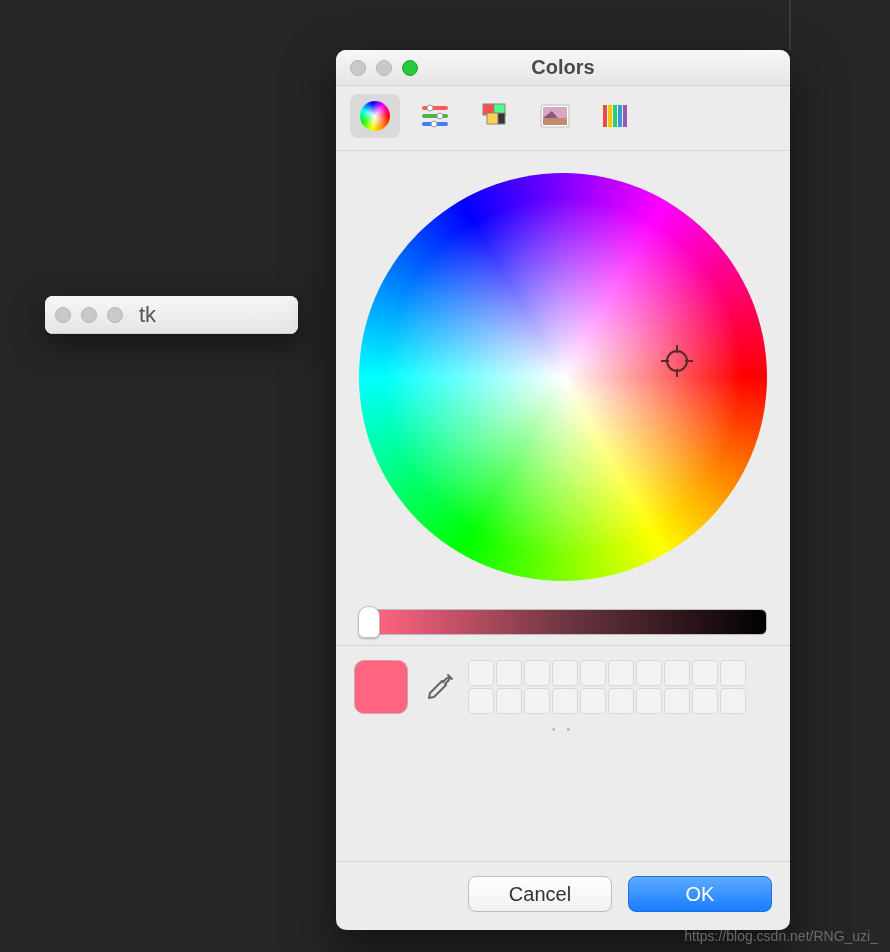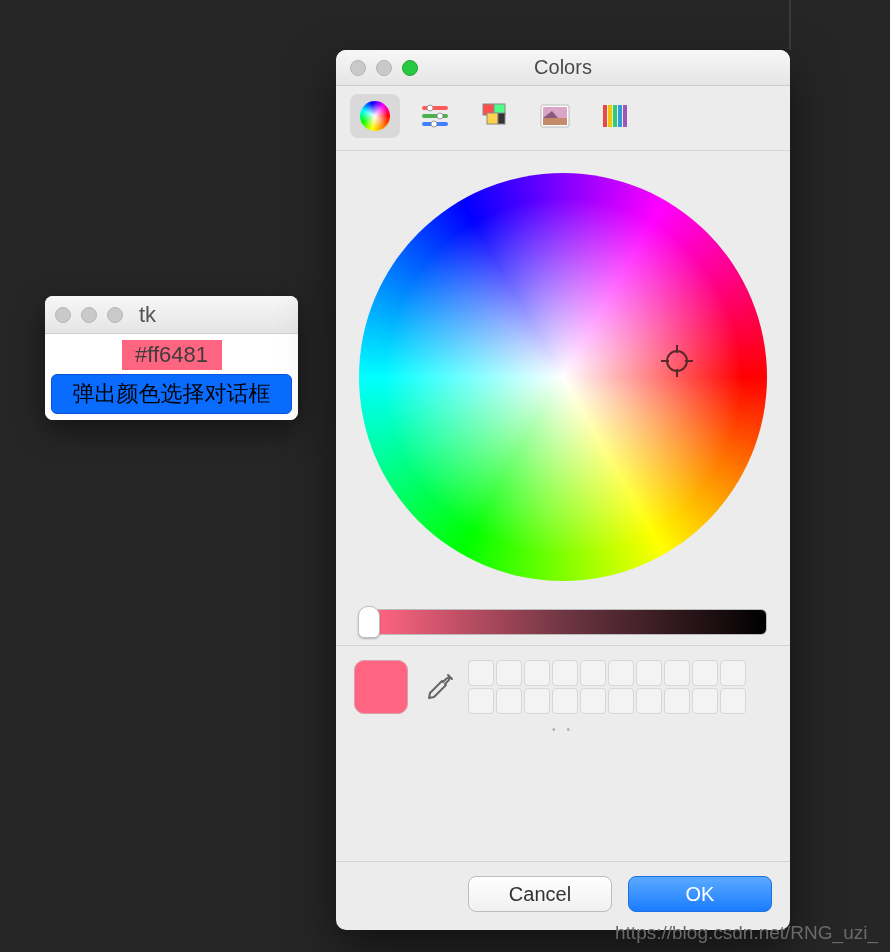--- a/index.html
+++ b/index.html
@@ -17,21 +17,21 @@
       top: 0;
       width: 2px;
       height: 50px;
       background: #3a3a3a;
     }
     .watermark {
       position: absolute;
       right: 12px;
       bottom: 8px;
       color: #6a6a6a;
-      font-size: 19px;
+      font-size: 14px;
     }
     
     .tk-window {
       position: absolute;
       left: 45px;
       top: 296px;
       width: 253px;
       background: #f2f2f2;
       border-radius: 8px;
       box-shadow: 0 10px 30px rgba(0,0,0,.5);
@@ -98,20 +98,21 @@
       flex-direction: column;
     }
     .cw-titlebar {
       height: 36px;
       display: flex;
       align-items: center;
       background: linear-gradient(#f7f7f7,#e5e5e5);
       border-bottom: 1px solid #cfcfcf;
       position: relative;
       padding-left: 14px;
+      font-weight: bold;
     }
     .cw-titlebar .traffic span.green {
       background: #28c840;
       border-color: #1fa533;
     }
     .cw-title {
       position: absolute;
       left: 0; right: 0;
       text-align: center;
       font-size: 20px;
@@ -230,24 +231,20 @@
 
 <div class="tk-window">
   <div class="tk-titlebar">
     <div class="traffic">
       <span></span>
       <span></span>
       <span></span>
     </div>
     <div class="tk-title">tk</div>
   </div>
-  <div class="tk-body">
-    <div class="hex-label" style="background: rgb(255, 100, 129);">#ff6481</div>
-    <button class="open-btn">弹出颜色选择对话框</button>
-  </div>
 </div>
 
 <div class="colors-window">
   <div class="cw-titlebar">
     <div class="traffic">
       <span></span>
       <span></span>
       <span class="green"></span>
     </div>
     <div class="cw-title">Colors</div>

